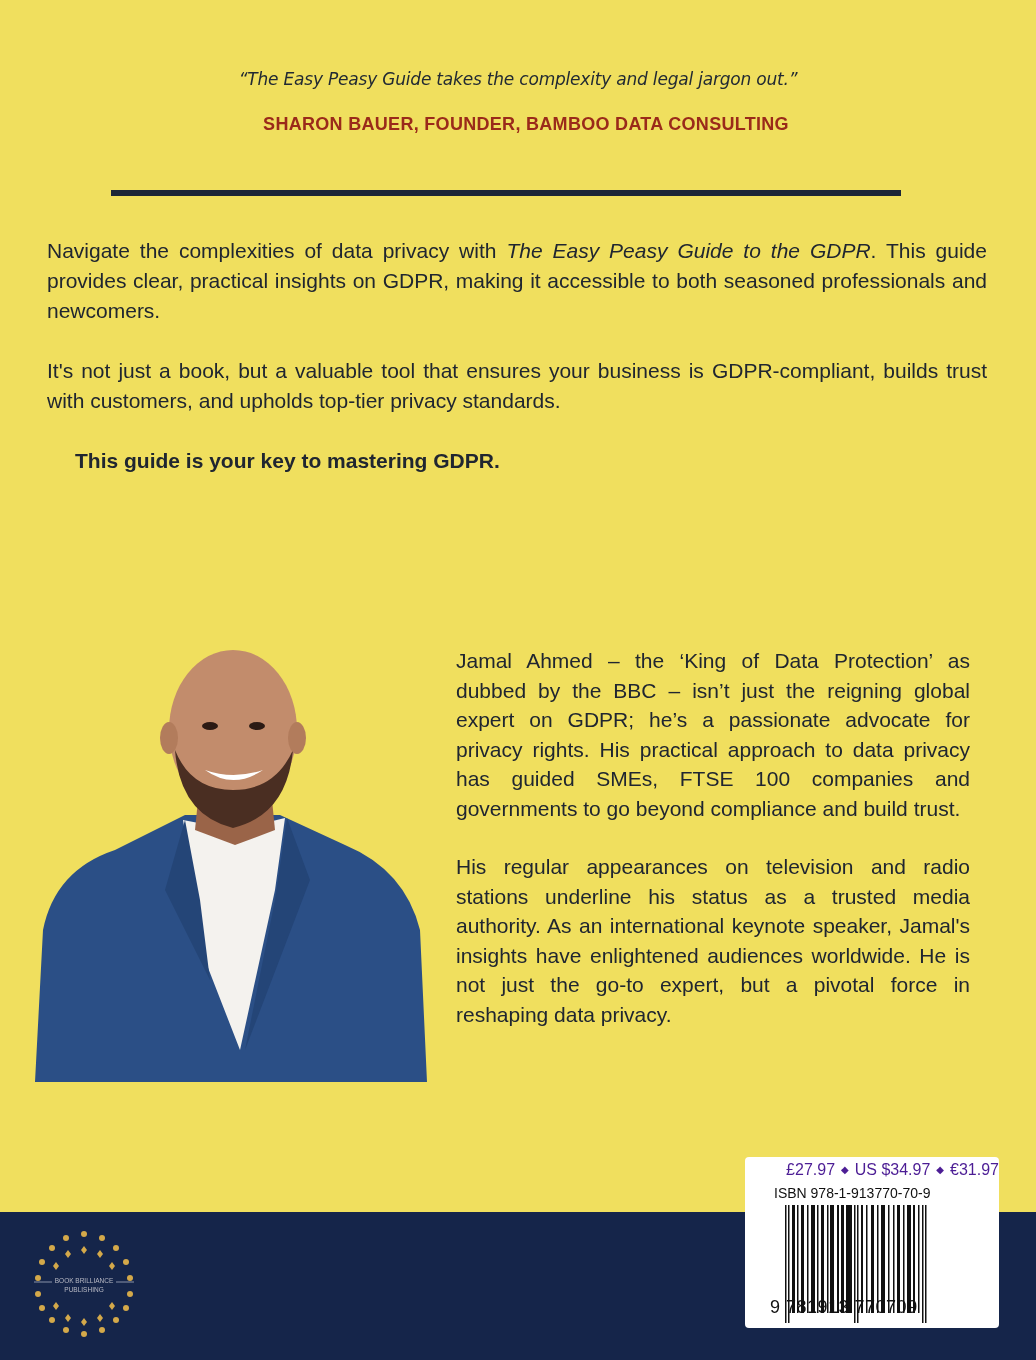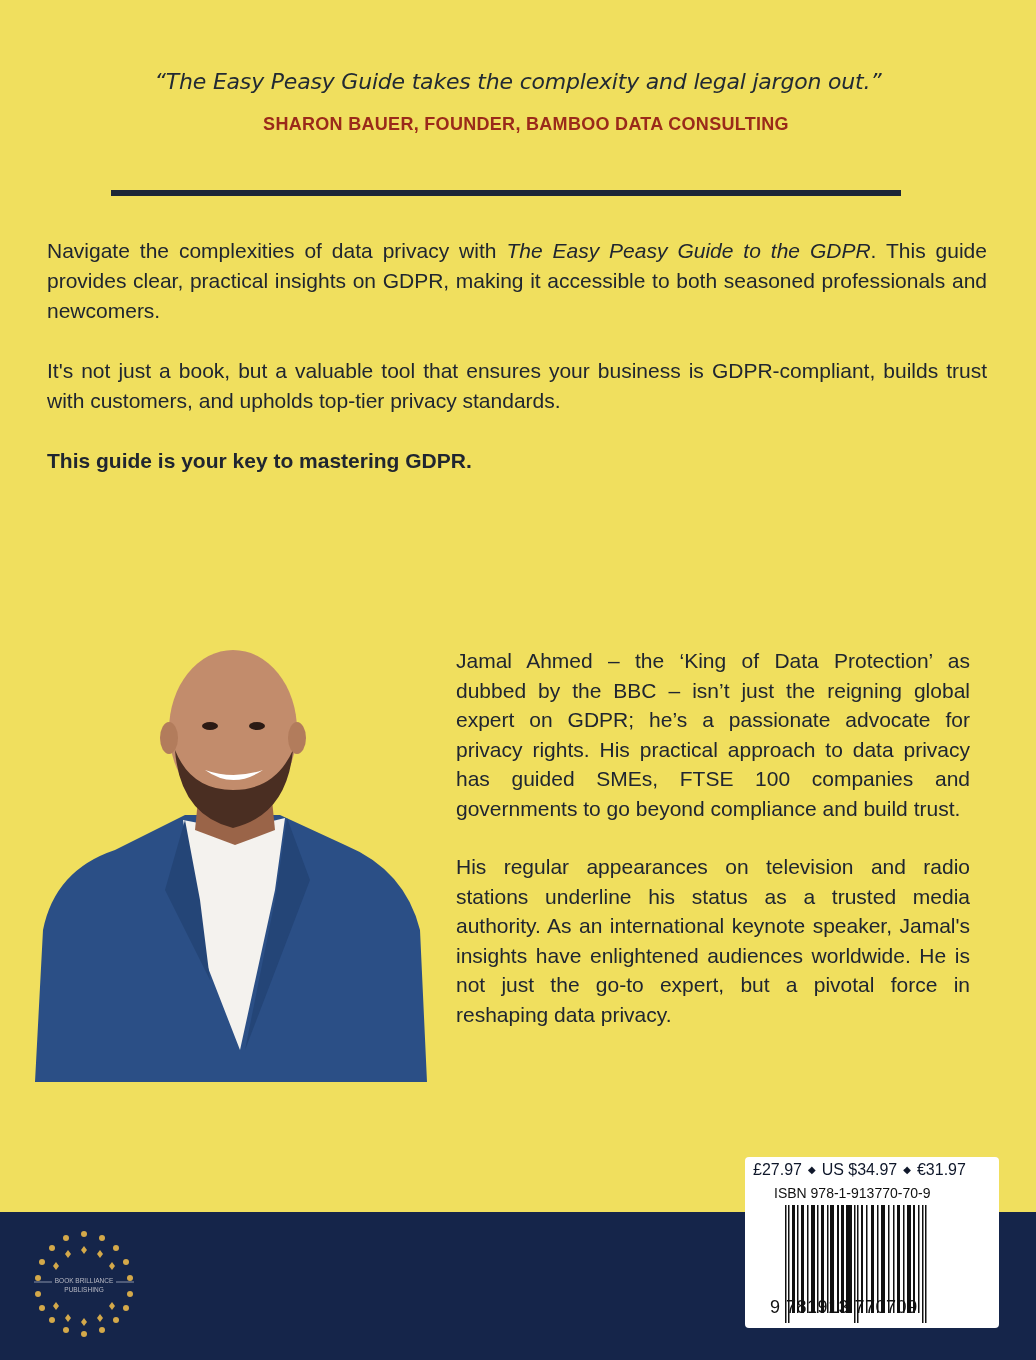--- a/index.html
+++ b/index.html
@@ -4,39 +4,39 @@
 <style>
   html, body { margin: 0; padding: 0; }
   body {
     width: 1036px; height: 1360px; position: relative; overflow: hidden;
     background: #f0df5e;
     font-family: "DejaVu Sans", sans-serif;
     color: #1e2530;
   }
   .quote {
     position: absolute; left: 0; width: 1036px; top: 69px;
-    text-align: center; font-style: italic; font-size: 22px; letter-spacing: -0.2px;
+    text-align: center; font-style: italic; font-size: 17px; letter-spacing: -0.2px;
     color: #222a33;
   }
   .attrib {
     position: absolute; left: 8px; width: 1036px; top: 114px;
     text-align: center; font-size: 18px; color: #9a2a1a; font-weight: bold;
     font-family: "Liberation Sans", sans-serif; letter-spacing: 0.3px;
   }
   .rule {
     position: absolute; left: 111px; top: 190px; width: 790px; height: 6px;
     background: #1c2637;
   }
   .blurb {
     position: absolute; left: 47px; width: 940px; top: 236px;
     font-size: 21px; line-height: 30px; text-align: justify; color: #202630;
     font-family: "Liberation Sans", sans-serif;
   }
   .blurb p { margin: 0 0 30px 0; }
-  .blurb p.bold { font-weight: bold; }
+  .blurb p.bold { font-weight: bold; margin-left: 28px; }
   .blurb i { font-style: italic; }
   .photo {
     position: absolute; left: 35px; top: 630px; width: 392px; height: 452px;
   }
   .bio {
     position: absolute; left: 456px; width: 530px; top: 646px;
     font-size: 21px; line-height: 29.5px; text-align: justify; color: #202630;
     font-family: "Liberation Sans", sans-serif;
   }
   .bio p { margin: 0 16px 29px 0; }
@@ -44,22 +44,23 @@
     position: absolute; left: 0; top: 1212px; width: 1036px; height: 148px;
     background: #15254a;
   }
   .logo { position: absolute; left: 30px; top: 1228px; width: 108px; height: 112px; }
   .barcode-box {
     position: absolute; left: 745px; top: 1157px; width: 254px; height: 171px;
     background: #ffffff; border-radius: 4px;
   }
   .price {
     position: absolute; left: 8px; top: 4px; width: 246px;
-    font-family: "Liberation Sans", sans-serif; font-size: 16px; color: #0f172a;
+    font-family: "Liberation Sans", sans-serif; font-size: 16px; color: #4c1d95;
     white-space: nowrap;
+    text-align: right;
   }
   .price .sep { font-size: 10px; vertical-align: 2px; margin: 0 6px; }
   .isbn {
     position: absolute; left: 29px; top: 28px;
     font-family: "Liberation Sans", sans-serif; font-size: 14px; color: #111; text-align: right;
   }
   .bars { position: absolute; left: 40px; top: 48px; }
   .barnum {
     position: absolute; left: 25px; top: 140px;
     font-family: "Liberation Sans", sans-serif; font-size: 18px; color: #111; letter-spacing: 0.5px; text-align: center;

